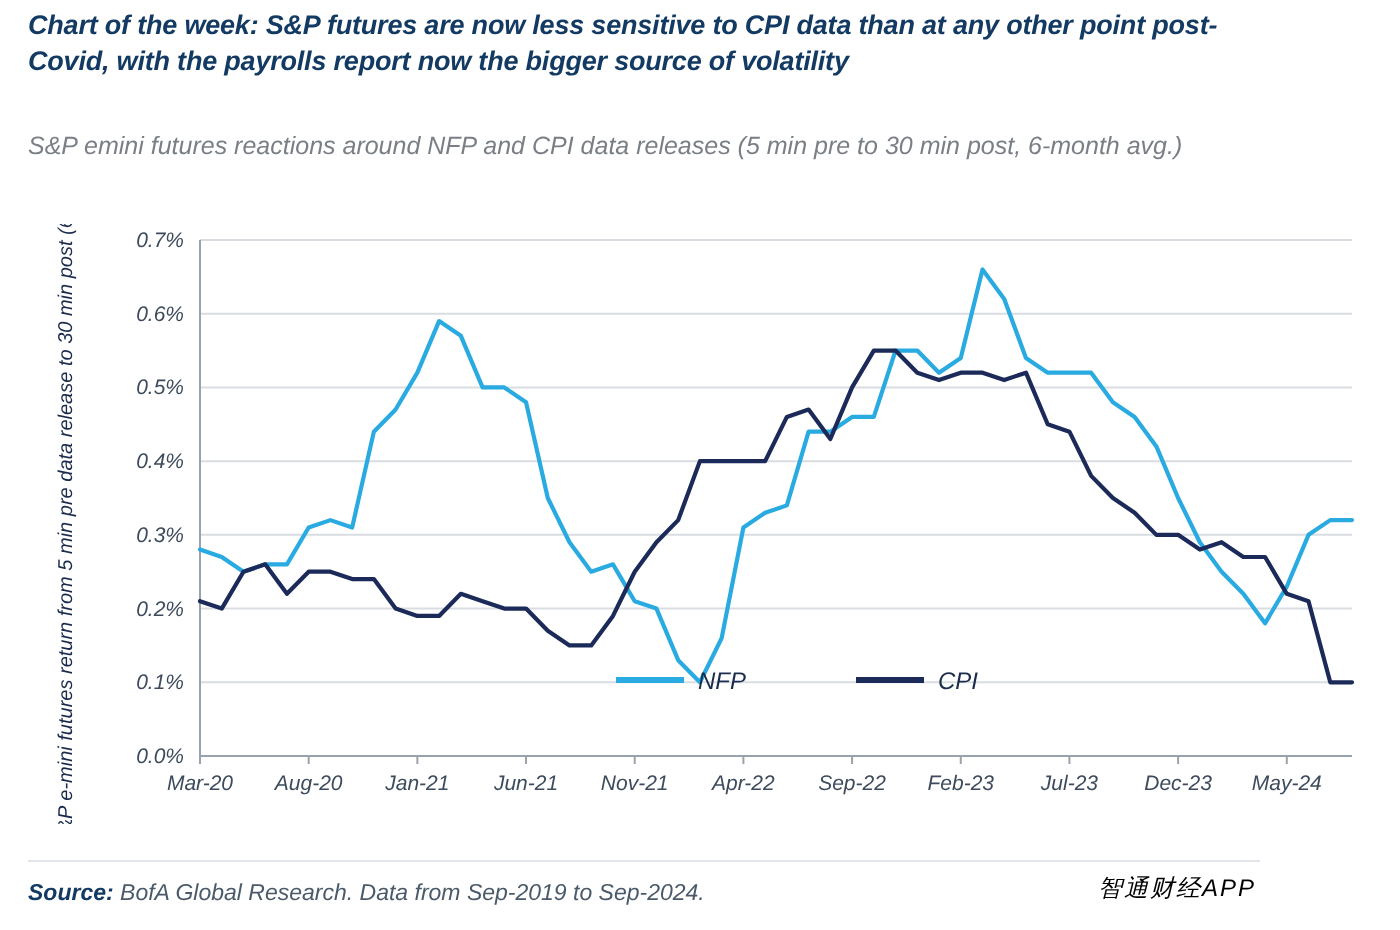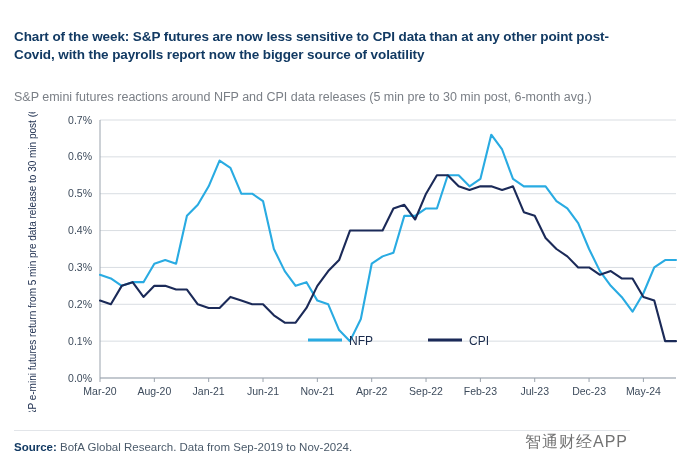--- a/index.html
+++ b/index.html
@@ -4,21 +4,21 @@
 <style>
   html,body{margin:0;padding:0;}
   body{
     width:700px;height:465px;
     background:#ffffff;
     font-family:"Liberation Sans", sans-serif;
     color:#1a2b4c;
     overflow:hidden;
     position:relative;
   }
-  .wrap{position:relative;width:644px;height:465px;box-sizing:border-box;padding:28px 14px 0 14px;}
+  .wrap{position:relative;width:644px;height:465px;box-sizing:border-box;padding:4px 14px 0 14px;font-style:italic;}
 
   .title{
     font-size:13.5px;
     font-weight:bold;
     color:#123a63;
     line-height:1.32;
     letter-spacing:-0.1px;
   }
   .subtitle{
     margin-top:25px;
@@ -40,22 +40,22 @@
     left:14px;
     bottom:12px;
     font-size:11.5px;
     color:#4a5a6a;
   }
   .footer b{color:#123a63;}
   .watermark{
     position:absolute;
     right:16px;
     bottom:12px;
-    font-size:16px;
-    color:#737373;
+    font-size:12px;
+    color:#000000;
     letter-spacing:1px;
   }
   .hr{
     position:absolute;
     left:14px;right:14px;
     bottom:34px;
     height:1px;
     background:#e2e5e9;
   }
   .axis-text{font-size:10.5px;fill:#3d4b5c;font-family:"Liberation Sans", sans-serif;}
@@ -117,16 +117,16 @@
         <path d="M86.00 188.60 L96.87 192.29 L107.74 173.86 L118.60 170.17 L129.47 184.91 L140.34 173.86 L151.21 173.86 L162.08 177.54 L172.94 177.54 L183.81 192.29 L194.68 195.97 L205.55 195.97 L216.42 184.91 L227.28 188.60 L238.15 192.29 L249.02 192.29 L259.89 203.34 L270.75 210.71 L281.62 210.71 L292.49 195.97 L303.36 173.86 L314.23 159.11 L325.09 148.06 L335.96 118.57 L346.83 118.57 L357.70 118.57 L368.57 118.57 L379.43 96.46 L390.30 92.77 L401.17 107.51 L412.04 81.71 L422.91 63.29 L433.77 63.29 L444.64 74.34 L455.51 78.03 L466.38 74.34 L477.25 74.34 L488.11 78.03 L498.98 74.34 L509.85 100.14 L520.72 103.83 L531.58 125.94 L542.45 137.00 L553.32 144.37 L564.19 155.43 L575.06 155.43 L585.92 162.80 L596.79 159.11 L607.66 166.49 L618.53 166.49 L629.40 184.91 L640.26 188.60 L651.13 229.14 L662.00 229.14 " fill="none" stroke="#1B2A58" stroke-width="2.1" stroke-linejoin="round" stroke-linecap="round"></path>
         <line x1="294" x2="328" y1="228" y2="228" stroke="#29ABE2" stroke-width="3"></line>
         <text x="335" y="232.5" class="legend-text">NFP</text>
         <line x1="414" x2="448" y1="228" y2="228" stroke="#1B2A58" stroke-width="3"></line>
         <text x="455" y="232.5" class="legend-text">CPI</text>
       </svg>
   </div>
 
   <div class="hr"></div>
   <div class="footer">
-    <b>Source:</b><span> BofA Global Research. Data from Sep-2019 to Nov-2024.</span>
+    <b>Source:</b><span> BofA Global Research. Data from Sep-2019 to Sep-2024.</span>
   </div>
   <div class="watermark">智通财经APP</div>
 </div>
 
 </body></html>

